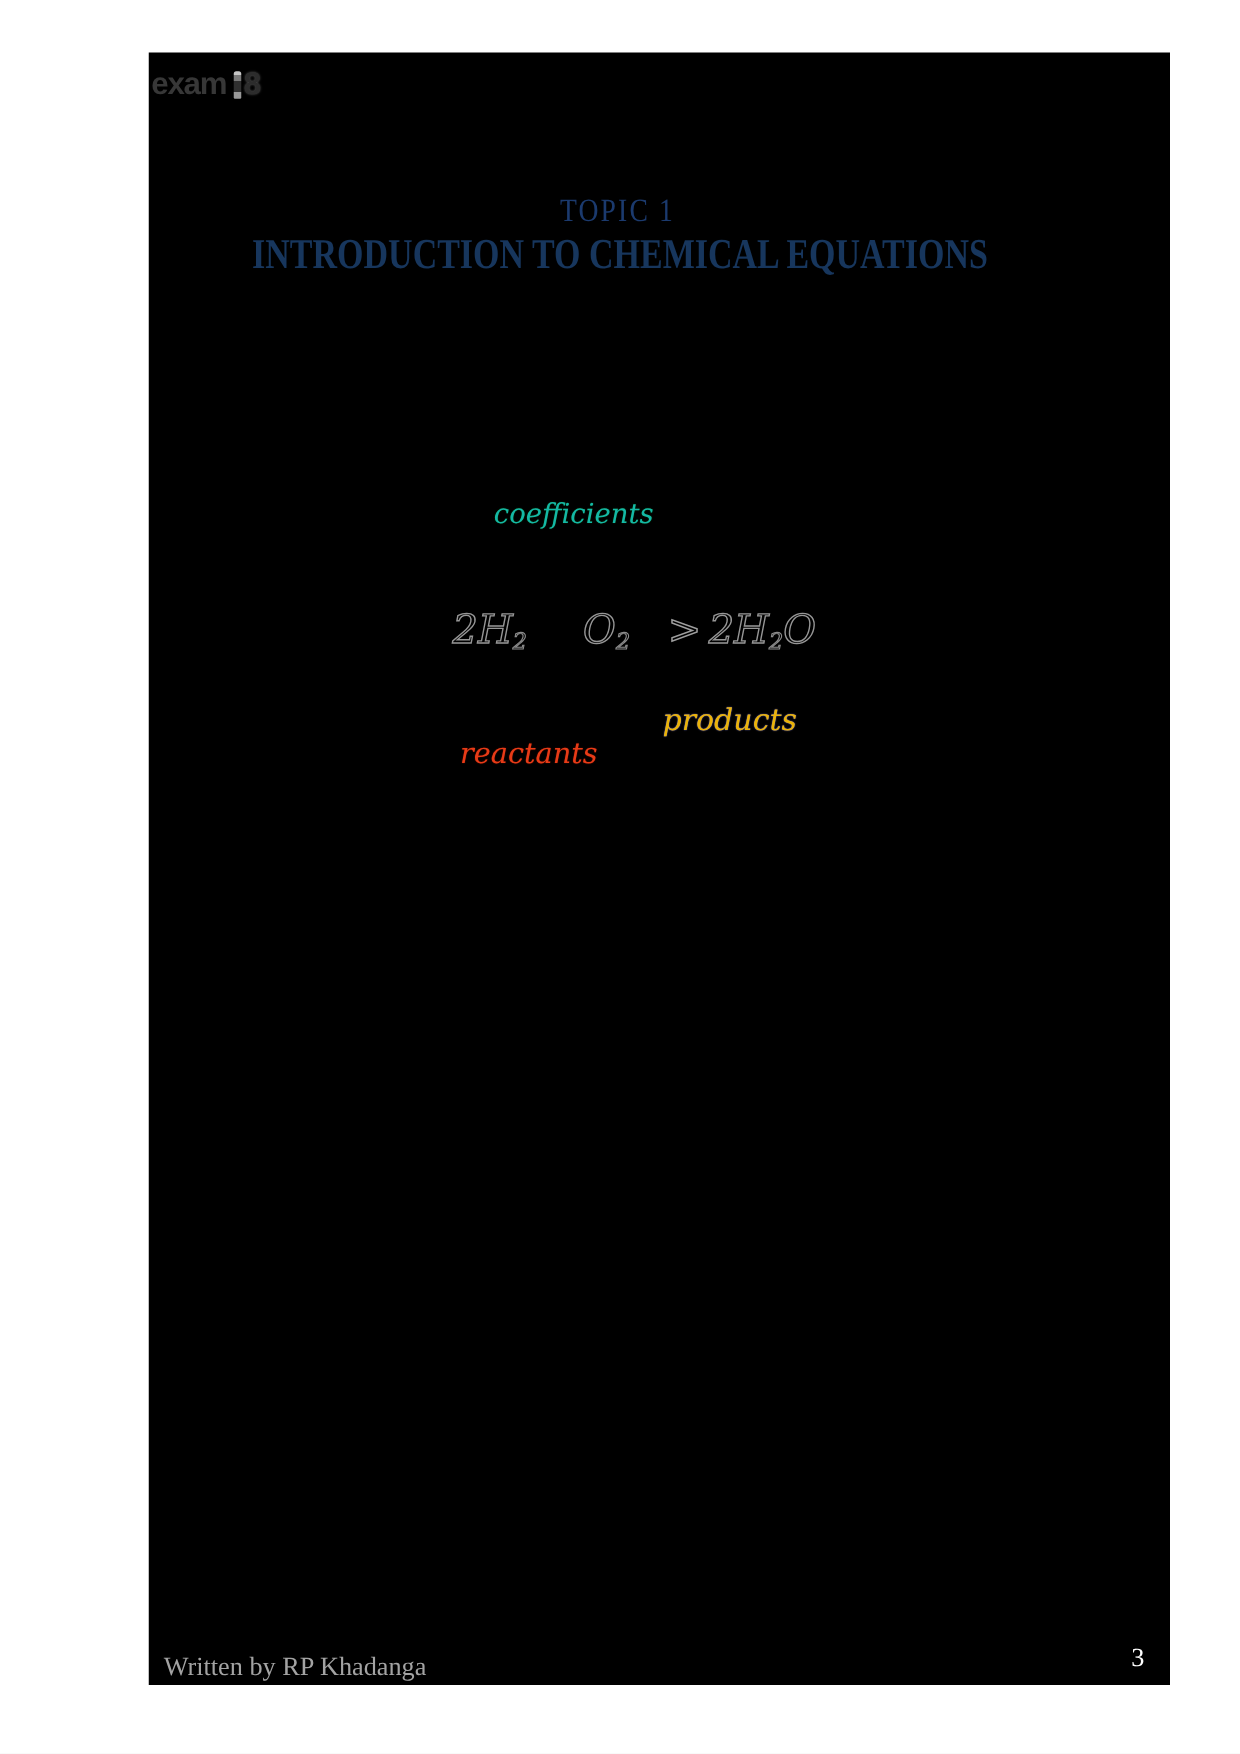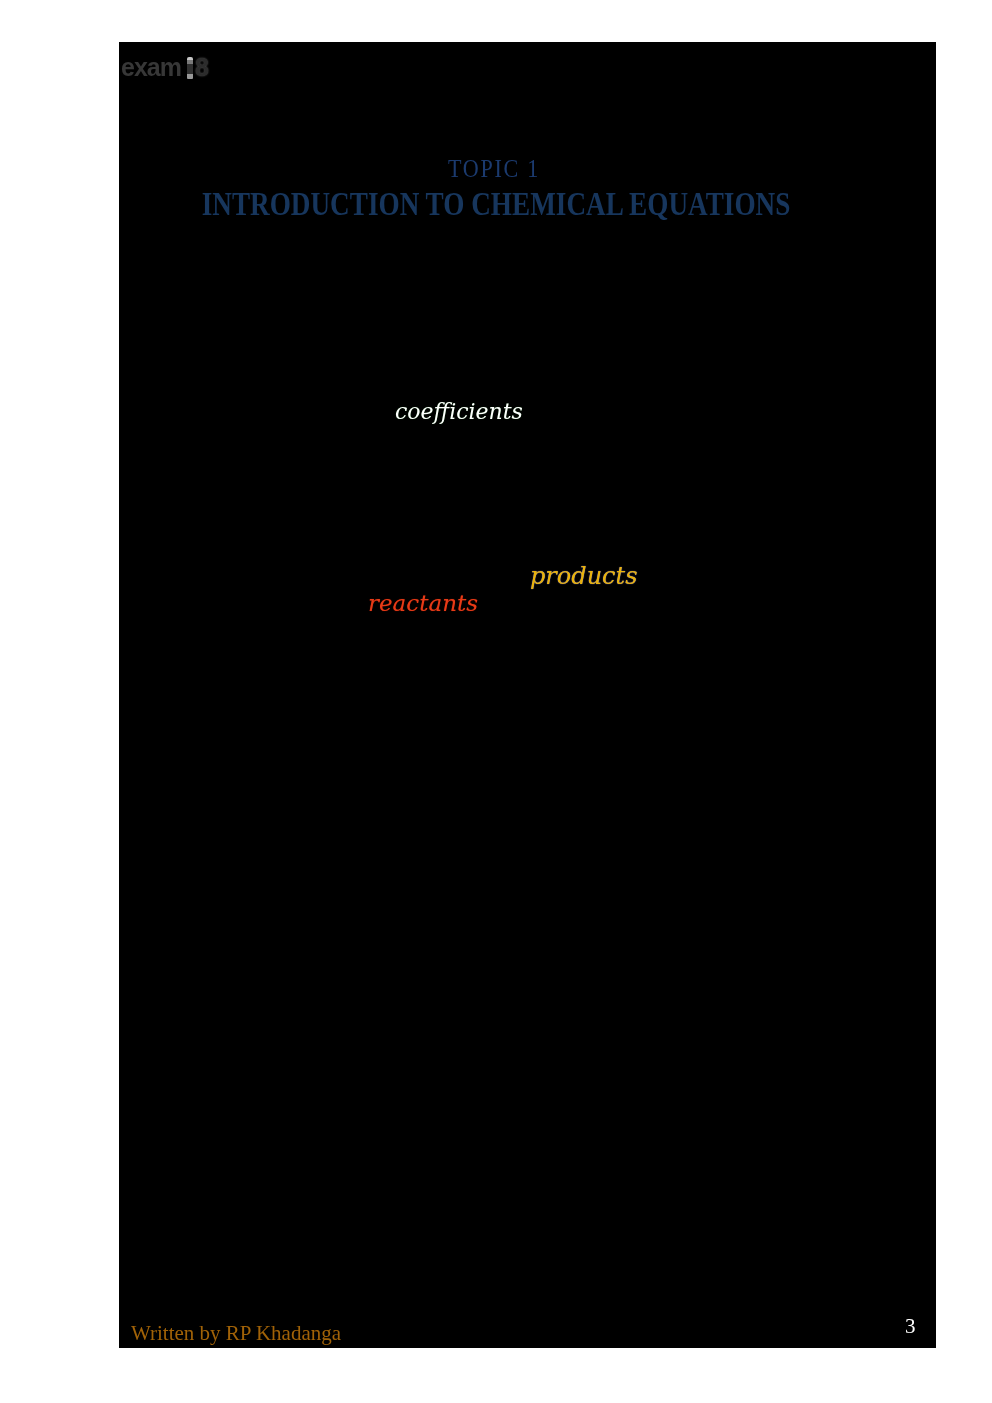--- a/index.html
+++ b/index.html
@@ -87,21 +87,21 @@
   .lbl {
     position: absolute;
     font-family: "DejaVu Serif", serif;
     font-style: italic;
     white-space: nowrap;
   }
   .lbl-coefficients {
     left: 276px;
     top: 357px;
     font-size: 22px;
-    color: #ffffff;
+    color: #14b8a6;
     text-shadow: 0 0 1px #0c4a0c;
   }
   .lbl-reactants {
     left: 249px;
     top: 548px;
     font-size: 23px;
     color: #e73b17;
     text-shadow: 0 0 1px #7a1503;
   }
   .lbl-products {
@@ -141,21 +141,21 @@
     margin-right: 6px;
     -webkit-text-stroke: 1.2px #9e9e9e;
   }
   .eq-o2 { margin-left: 0; }
   
   .footer-author {
     position: absolute;
     left: 12px;
     top: 1279px;
     font-size: 21px;
-    color: #a16207;
+    color: #a3a3a3;
     white-space: nowrap;
   }
   .page-number {
     position: absolute;
     left: 786px;
     top: 1272px;
     font-size: 21px;
     color: #ffffff;
   }
 </style>
@@ -169,20 +169,33 @@
       <span class="logo-text">exam</span>
       <span class="pencil"></span>
       <span class="logo-eight">8</span>
     </div>
 
     <div class="topic">TOPIC 1</div>
     <div class="title">INTRODUCTION TO CHEMICAL EQUATIONS</div>
 
     <div class="lbl lbl-coefficients">coefficients</div>
 
+    <div class="equation">
+      <span>
+        <span>2</span><span>H</span><span class="sub">2</span>
+      </span>
+      <span class="eq-plus">+</span>
+      <span class="eq-o2">
+        <span>O</span><span class="sub">2</span>
+      </span>
+      <span class="eq-arrow">&gt;</span>
+      <span>
+        <span>2</span><span>H</span><span class="sub">2</span><span>O</span>
+      </span>
+    </div>
 
     <div class="lbl lbl-reactants">reactants</div>
     <div class="lbl lbl-products">products</div>
 
     <div class="footer-author">Written by RP Khadanga</div>
     <div class="page-number">3</div>
 
   </div>
 </div>
 

